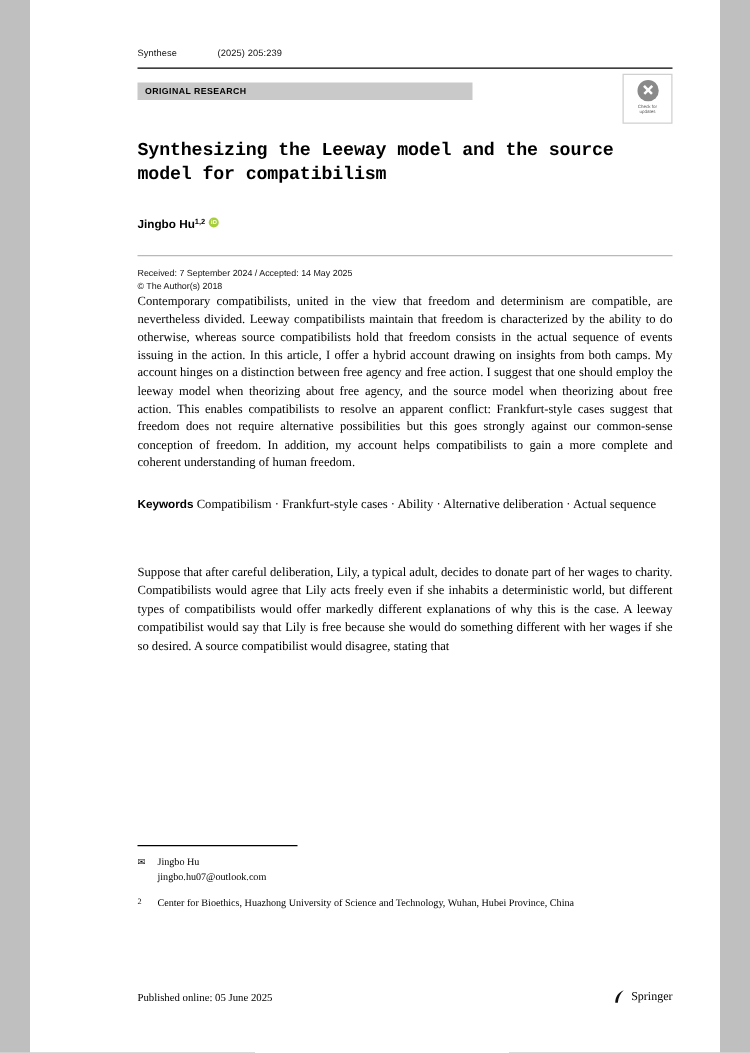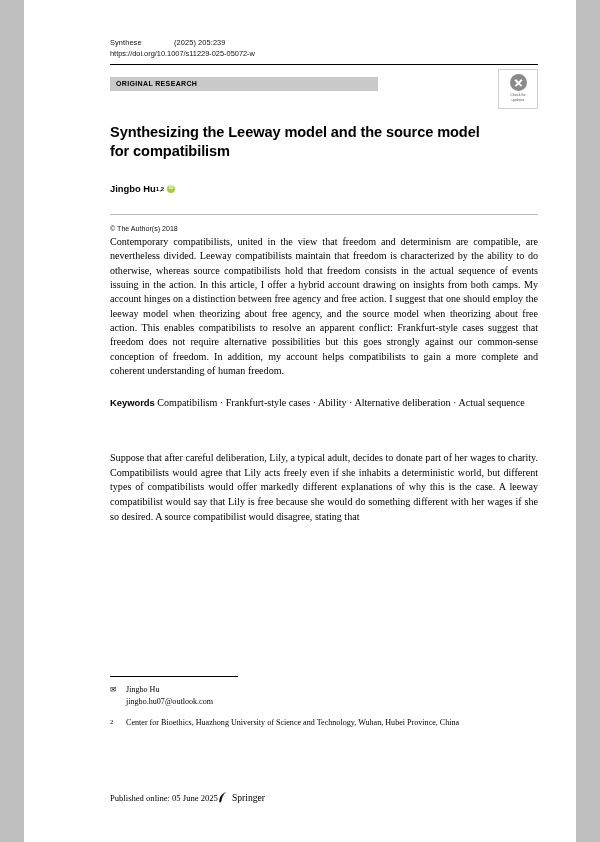--- a/index.html
+++ b/index.html
@@ -104,21 +104,21 @@
     font-family: "Liberation Sans", sans-serif;
     font-size: 3.6px;
     color: #555;
     line-height: 1.25;
     text-align: center;
     margin-top: 2px;
   }
 
   
   h1.title {
-    font-family: Liberation Sans, sans-serif;
+    font-family: Liberation Mono, monospace;
     font-size: 14.6px;
     font-weight: bold;
     color: #000;
     line-height: 1.32;
     margin: 32px 0 0 0;
     letter-spacing: -0.1px;
     width: 390px;
   }
 
   
@@ -258,20 +258,21 @@
   .aff .aff-body { width: 392px; }
 
   
   .pagefoot {
     position: absolute;
     left: 86px;
     top: 791px;
     width: 428px;
     display: flex;
     align-items: flex-end;
+    justify-content: space-between;
   }
   .published {
     font-family: "Liberation Serif", serif;
     font-size: 8.6px;
     color: #000;
   }
   .springer {
     display: flex;
     align-items: center;
     font-family: "Liberation Serif", serif;
@@ -289,21 +290,20 @@
 <body>
 
 <div class="page">
 
   <div class="content">
 
     <div class="journal-line">
       <span class="journal-name">Synthese</span>
       <span class="journal-cite">(2025) 205:239</span>
     </div>
-    <div class="doi">https://doi.org/10.1007/s11229-025-05072-w</div>
 
     <div class="rule"></div>
 
     <div class="article-type-row">
       <span class="article-type">ORIGINAL RESEARCH</span>
 
       <div class="crossmark">
         <div class="circle"></div>
         <div class="cm-text">
           <div>Check for</div>
@@ -316,20 +316,21 @@
 
     <div class="authors">
       <span>Jingbo Hu</span>
         <sup>1,2</sup>
       <span class="orcid"></span>
     </div>
 
     <div class="hairline"></div>
 
     <div class="dates">
+      <div>Received: 7 September 2024 / Accepted: 14 May 2025</div>
       <div>© The Author(s) 2018</div>
     </div>
 
     <p class="abstract">Contemporary compatibilists, united in the view that freedom and determinism are compatible, are nevertheless divided. Leeway compatibilists maintain that freedom is characterized by the ability to do otherwise, whereas source compatibilists hold that freedom consists in the actual sequence of events issuing in the action. In this article, I offer a hybrid account drawing on insights from both camps. My account hinges on a distinction between free agency and free action. I suggest that one should employ the leeway model when theorizing about free agency, and the source model when theorizing about free action. This enables compatibilists to resolve an apparent conflict: Frankfurt-style cases suggest that freedom does not require alternative possibilities but this goes strongly against our common-sense conception of freedom. In addition, my account helps compatibilists to gain a more complete and coherent understanding of human freedom.</p>
 
     <div class="keywords">
       <b>Keywords</b>
       <span>Compatibilism · Frankfurt-style cases · Ability · Alternative deliberation · Actual sequence</span>
     </div>
 

